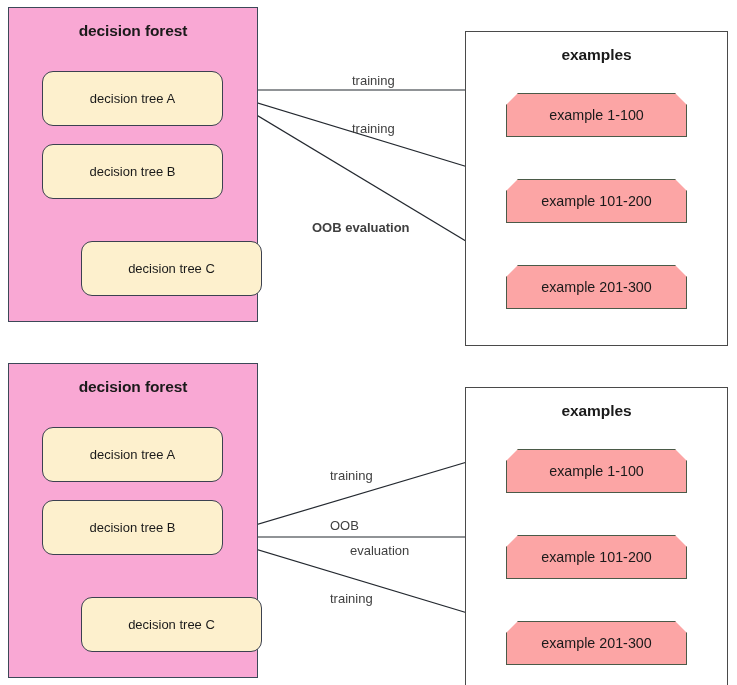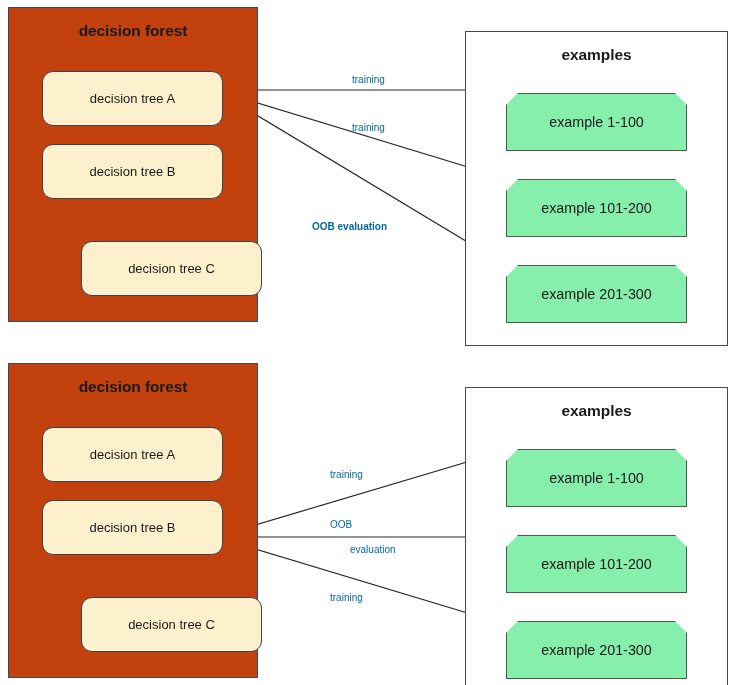--- a/index.html
+++ b/index.html
@@ -30,21 +30,21 @@
   #group-top  { top: 0px; }
   #group-bottom { top: 356px; }
 
   
   .forest-panel {
     position: absolute;
     left: 8px;
     top: 7px;
     width: 250px;
     height: 315px;
-    background: #c2410c;
+    background: #f9a8d4;
     border: 1px solid #3c4858;
     box-sizing: border-box;
   }
   .panel-title {
     position: absolute;
     left: 0;
     top: 14px;
     width: 100%;
     text-align: center;
     font-size: 15.5px;
@@ -84,22 +84,22 @@
     border: 1.3px solid #4a4a4a;
     box-sizing: border-box;
     margin-top: 24px;
   }
 
   
   .example-box {
     position: absolute;
     left: 40px;
     width: 181px;
-    height: 58px;
-    background: #86efac;
+    height: 44px;
+    background: #fca5a5;
     border: 1.3px solid #4a5a48;
     box-sizing: border-box;
     display: flex;
     align-items: center;
     justify-content: center;
     font-size: 14.3px;
     color: #1a1a1a;
     clip-path: polygon(0 12px, 12px 0, calc(100% - 12px) 0, 100% 12px, 100% 100%, 0 100%);
   }
   .ex-0 { top: 61px; }
@@ -110,22 +110,22 @@
   .arrow-layer {
     position: absolute;
     left: 0;
     top: 0;
     width: 737px;
     height: 330px;
     pointer-events: none;
   }
   .edge-label {
     position: absolute;
-    font-size: 10px;
-    color: #0369a1;
+    font-size: 13px;
+    color: #404040;
     white-space: pre;
     background: transparent;
     line-height: 1.15;
   }
 </style>
 </head>
 <body>
 
 <div class="diagram">
 

